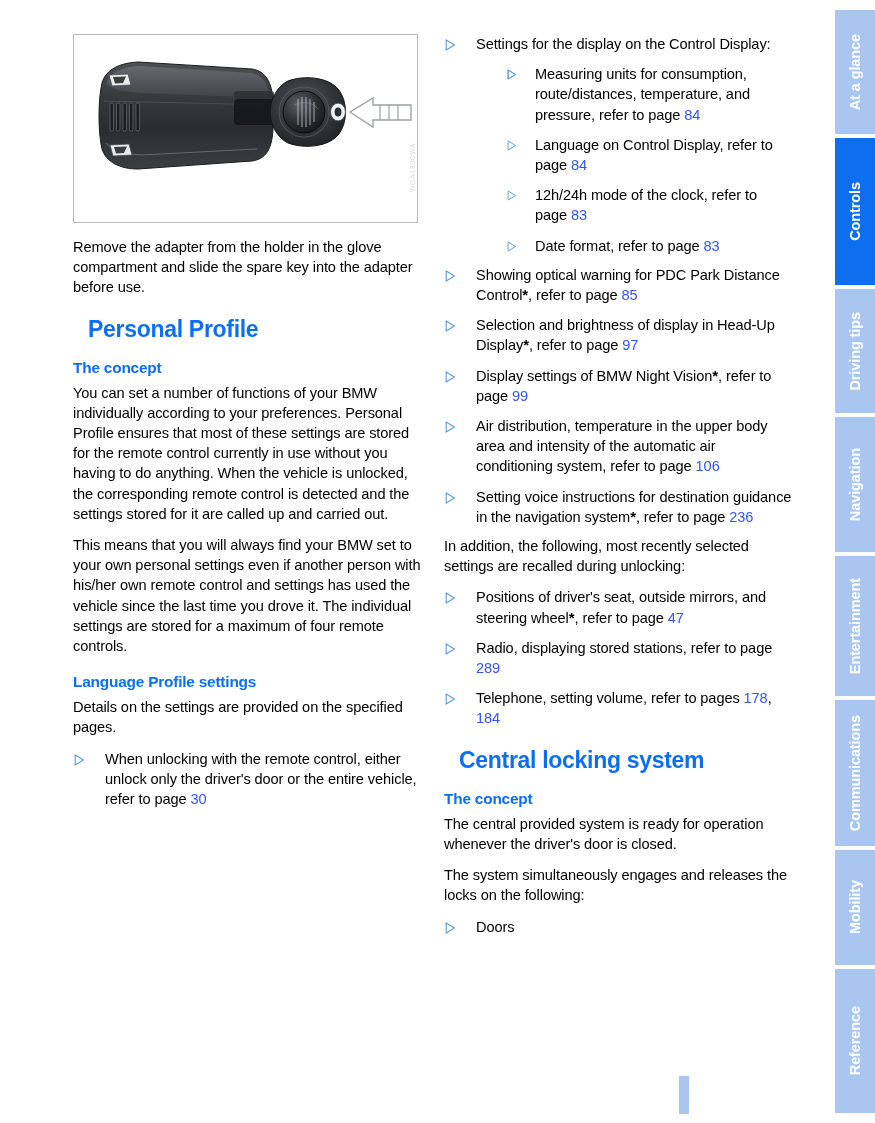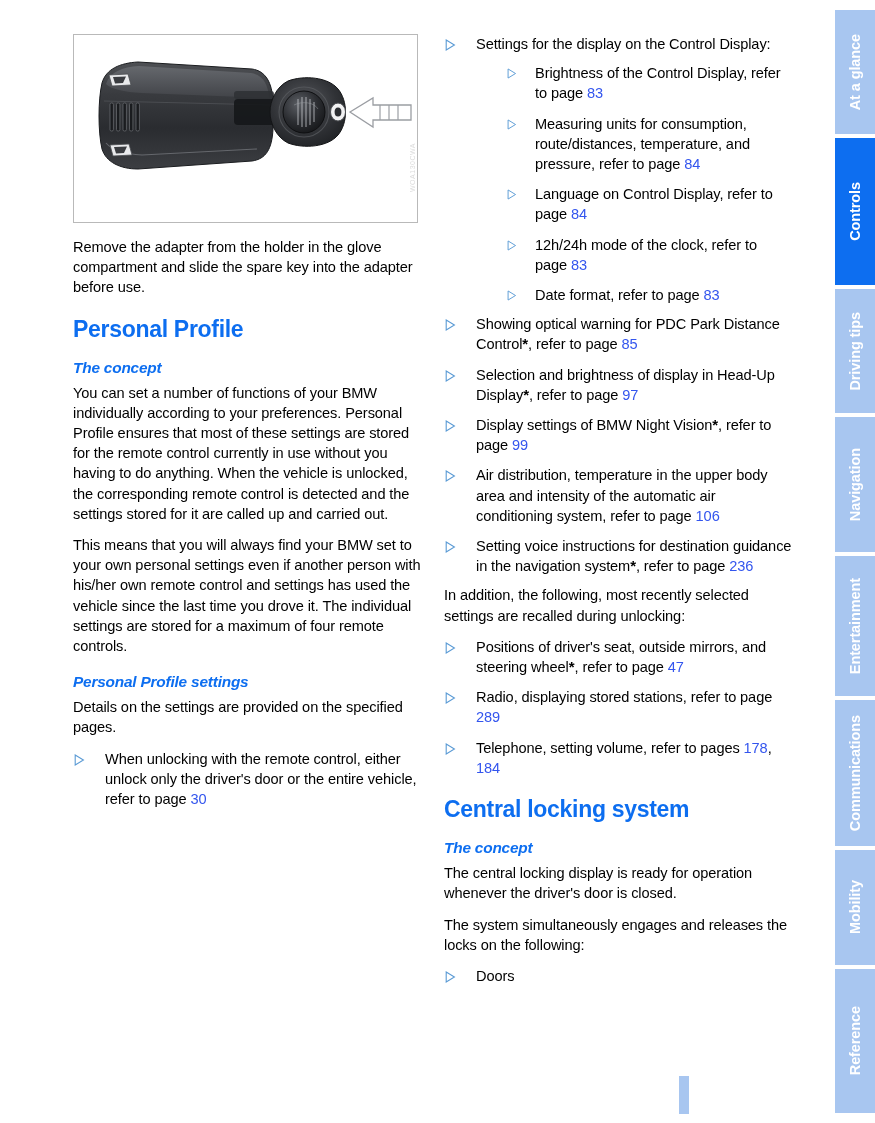--- a/index.html
+++ b/index.html
@@ -56,35 +56,34 @@
   }
 
   
   p.body {
     margin: 0 0 11px 0;
     font-size: 14.6px;
     line-height: 20.2px;
     letter-spacing: -0.1px;
   }
   h1.chapter {
-    margin: 18px 0 16px 0;
+    margin: 18px 0 16px 15px;
     font-size: 23px;
     line-height: 26px;
     font-weight: bold;
     color: #0d6ef0;
     letter-spacing: -0.3px;
   }
   h2.section {
     margin: 16px 0 6px 0;
     font-size: 15.4px;
     line-height: 19px;
     font-weight: bold;
     color: #0d6ef0;
     letter-spacing: -0.2px;
-    font-style: italic;
   }
   .pg { color: #3355ee; }
   .ast { font-weight: bold; font-size: 15px; }
 
   
   ul.blist {
     list-style: none;
     margin: 0 0 0 0;
     padding: 0;
   }
@@ -252,42 +251,42 @@
     </div>
 
     <p class="body">Remove the adapter from the holder in the glove compartment and slide the spare key into the adapter before use.</p>
 
     <h1 class="chapter">Personal Profile</h1>
 
     <h2 class="section">The concept</h2>
     <p class="body">You can set a number of functions of your BMW individually according to your preferences. Personal Profile ensures that most of these settings are stored for the remote control currently in use without you having to do anything. When the vehicle is unlocked, the corresponding remote control is detected and the settings stored for it are called up and carried out.</p>
     <p class="body">This means that you will always find your BMW set to your own personal settings even if another person with his/her own remote control and settings has used the vehicle since the last time you drove it. The individual settings are stored for a maximum of four remote controls.</p>
 
-    <h2 class="section">Personal Profile settings</h2>
+    <h2 class="section">Language Profile settings</h2>
     <p class="body">Details on the settings are provided on the specified pages.</p>
 
     <ul class="blist" id="left-settings-list">
         <li><svg class="tri" viewBox="0 0 11 12">
             <path d="M1.2,1 L9.4,6 L1.2,11 Z" fill="none" stroke="#5b9bd5" stroke-width="1.1"></path>
           </svg><span>When unlocking with the remote control, either unlock only the driver's door or the entire vehicle, refer to page <span class="pg">30</span></span></li>
       </ul>
   </div>
 
   <div class="column" id="col-right">
 
     <ul class="blist">
       <li>
         <svg class="tri" viewBox="0 0 11 12">
           <path d="M1.2,1 L9.4,6 L1.2,11 Z" fill="none" stroke="#5b9bd5" stroke-width="1.1"></path>
         </svg>
         <span>Settings for the display on the Control Display:</span>
         <ul class="blist sub" id="right-sub-list">
             <li><svg class="tri" viewBox="0 0 11 12">
                 <path d="M1.2,1 L9.4,6 L1.2,11 Z" fill="none" stroke="#5b9bd5" stroke-width="1.05"></path>
-              </svg><span>Brightness of the Control Display, refer to page <span class="pg">83</span></span></li>
+              </svg></li>
             <li><svg class="tri" viewBox="0 0 11 12">
                 <path d="M1.2,1 L9.4,6 L1.2,11 Z" fill="none" stroke="#5b9bd5" stroke-width="1.05"></path>
               </svg><span>Measuring units for consumption, route/distances, temperature, and pressure, refer to page <span class="pg">84</span></span></li>
             <li><svg class="tri" viewBox="0 0 11 12">
                 <path d="M1.2,1 L9.4,6 L1.2,11 Z" fill="none" stroke="#5b9bd5" stroke-width="1.05"></path>
               </svg><span>Language on Control Display, refer to page <span class="pg">84</span></span></li>
             <li><svg class="tri" viewBox="0 0 11 12">
                 <path d="M1.2,1 L9.4,6 L1.2,11 Z" fill="none" stroke="#5b9bd5" stroke-width="1.05"></path>
               </svg><span>12h/24h mode of the clock, refer to page <span class="pg">83</span></span></li>
             <li><svg class="tri" viewBox="0 0 11 12">
@@ -326,21 +325,21 @@
         <li><svg class="tri" viewBox="0 0 11 12">
             <path d="M1.2,1 L9.4,6 L1.2,11 Z" fill="none" stroke="#5b9bd5" stroke-width="1.1"></path>
           </svg><span>Radio, displaying stored stations, refer to page <span class="pg">289</span></span></li>
         <li><svg class="tri" viewBox="0 0 11 12">
             <path d="M1.2,1 L9.4,6 L1.2,11 Z" fill="none" stroke="#5b9bd5" stroke-width="1.1"></path>
           </svg><span>Telephone, setting volume, refer to pages <span class="pg">178</span>, <span class="pg">184</span></span></li>
       </ul>
 
     <h1 class="chapter">Central locking system</h1>
     <h2 class="section">The concept</h2>
-    <p class="body">The central locking display is ready for operation whenever the driver's door is closed.</p>
+    <p class="body">The central provided system is ready for operation whenever the driver's door is closed.</p>
     <p class="body">The system simultaneously engages and releases the locks on the following:</p>
     <ul class="blist" id="right-locking-list">
         <li><svg class="tri" viewBox="0 0 11 12">
             <path d="M1.2,1 L9.4,6 L1.2,11 Z" fill="none" stroke="#5b9bd5" stroke-width="1.1"></path>
           </svg><span>Doors</span></li>
       </ul>
   </div>
 
   <div id="tabs">
       <div class="tab" style="top: 8px; height: 128.491px;">

